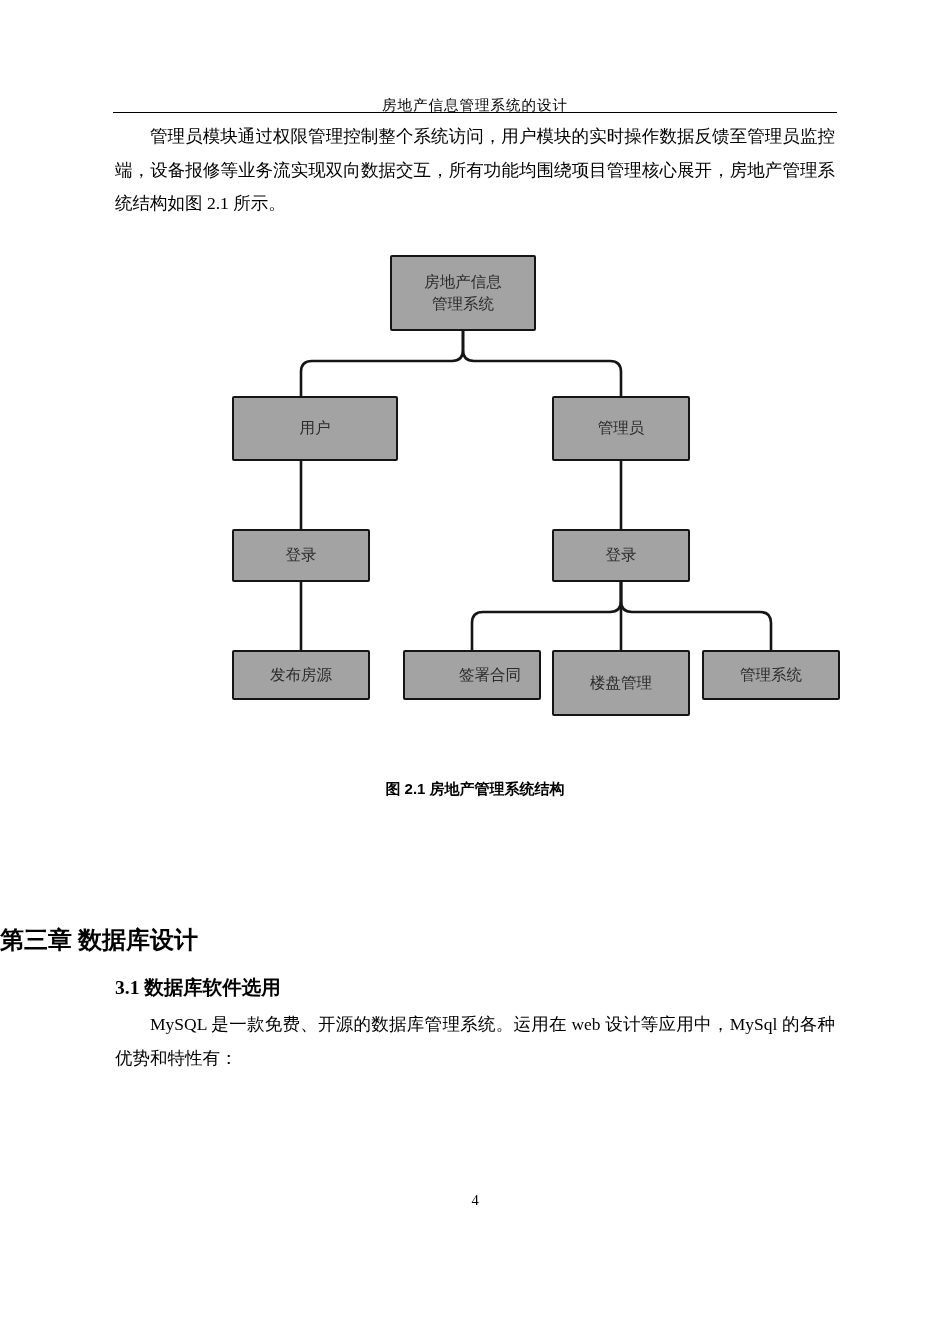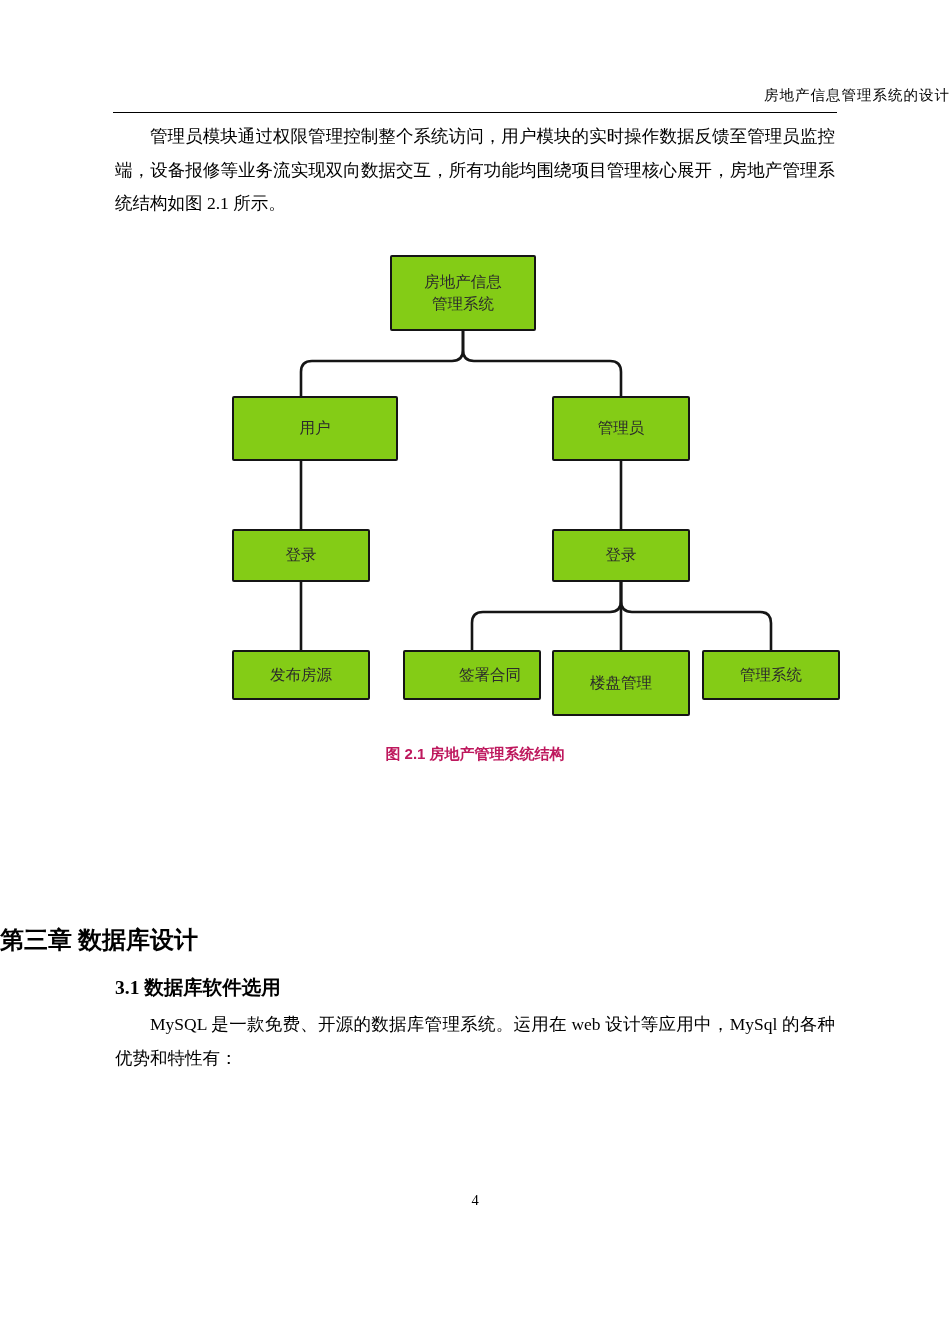--- a/index.html
+++ b/index.html
@@ -8,22 +8,22 @@
     position: relative;
     width: 950px;
     height: 1344px;
     background: #ffffff;
     font-family: "Liberation Serif", serif;
     color: #000000;
     overflow: hidden;
   }
   .header-title {
     position: absolute;
-    top: 86px; left: 0; width: 100%;
-    text-align: right;
+    top: 96px; left: 0; width: 100%;
+    text-align: center;
     font-size: 14.5px;
     letter-spacing: 1px;
   }
   .header-rule {
     position: absolute;
     top: 112px; left: 113px; width: 724px;
     border-top: 1.5px solid #000;
   }
   .body-para {
     position: absolute;
@@ -36,21 +36,21 @@
   .intro-para { top: 120px; }
   
   .diagram-svg {
     position: absolute; top: 0; left: 0;
     pointer-events: none;
   }
   .node {
     position: absolute;
     border: 2.5px solid #151515;
     border-radius: 2px;
-    background: #84cc16;
+    background: #a3a3a3;
     display: flex;
     flex-direction: column;
     align-items: center;
     justify-content: center;
     font-family: "Liberation Sans", sans-serif;
     font-size: 15.5px;
     color: #2b2b2b;
     text-align: center;
     line-height: 1.45;
   }
@@ -58,26 +58,26 @@
   .node-user     { left: 232px; top: 396px; width: 166px; height: 65px; }
   .node-admin    { left: 552px; top: 396px; width: 138px; height: 65px; }
   .node-login-l  { left: 232px; top: 529px; width: 138px; height: 53px; }
   .node-login-r  { left: 552px; top: 529px; width: 138px; height: 53px; }
   .node-publish  { left: 232px; top: 650px; width: 138px; height: 50px; }
   .node-contract { left: 403px; top: 650px; width: 138px; height: 50px; padding-left: 36px; }
   .node-building { left: 552px; top: 650px; width: 138px; height: 66px; }
   .node-customer { left: 702px; top: 650px; width: 138px; height: 50px; }
   .figure-caption {
     position: absolute;
-    top: 745px; left: 0; width: 100%;
+    top: 780px; left: 0; width: 100%;
     text-align: center;
     font-size: 15px;
     font-weight: 700;
     font-family: "Liberation Sans", sans-serif;
-    color: #be185d;
+    color: #000000;
   }
   .chapter-title {
     position: absolute;
     top: 924px; left: 0; width: 100%;
     text-align: left;
     font-size: 24px;
     font-weight: 700;
   }
   .section-heading {
     position: absolute;

